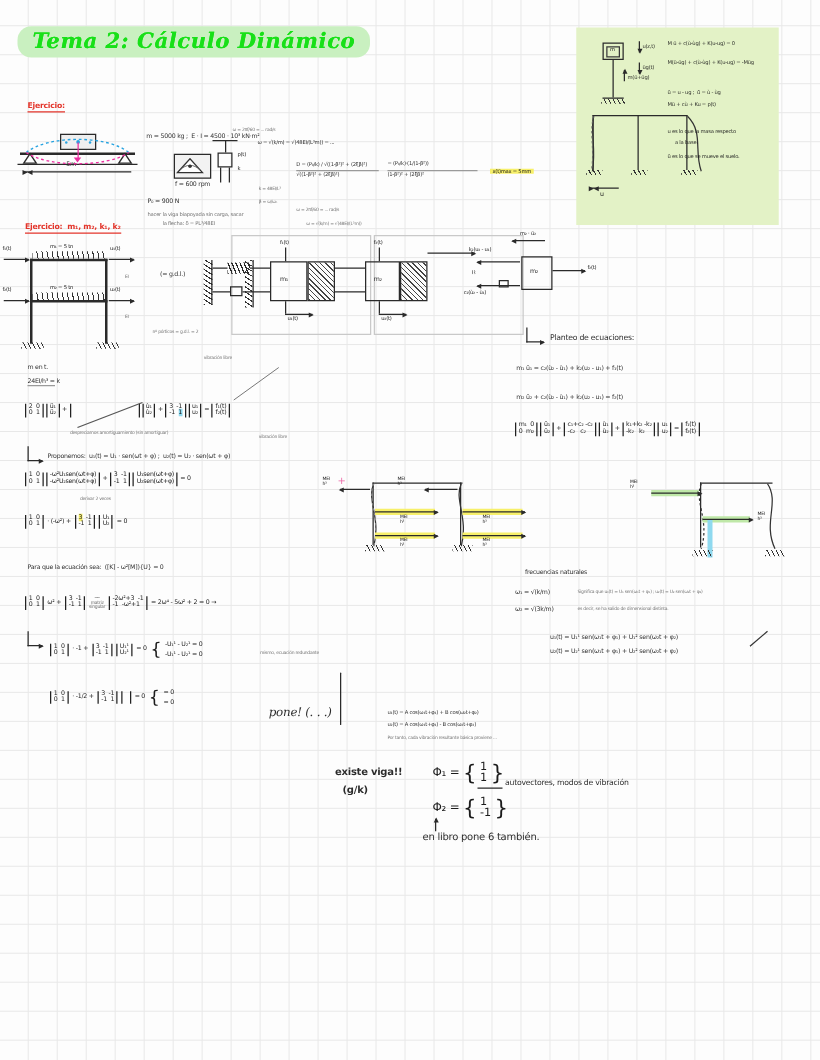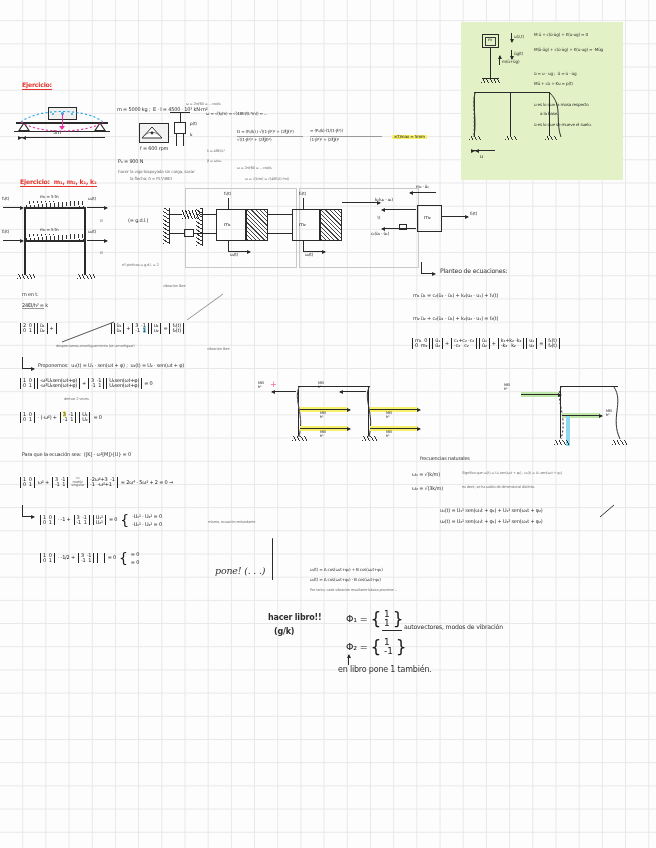--- a/index.html
+++ b/index.html
@@ -123,20 +123,23 @@
     position:absolute;
     background-image:repeating-linear-gradient(68deg,#2a2a2a 0 1px,transparent 1px 3px);
   }
   .pencil{color:#6b6b6b;}
 </style>
 </head>
 <body>
 
 <div id="page">
 
+  <div class="abs" style="left:14px;top:23px;">
+    <span class="title hl-green-title">Tema 2: Cálculo Dinámico</span>
+  </div>
 
   <div class="abs greenbox" style="left:461px;top:22px;width:162px;height:158px;"></div>
 
   <div class="box" style="left:482px;top:34px;width:17px;height:14px;"></div>
   <div class="boxthin" style="left:485px;top:36.5px;width:11px;height:9px;"></div>
   <div class="hw t4 abs" style="left:488px;top:38px;">m</div>
   <div class="ln" style="left:490px;top:48px;width:1.1px;height:30px;"></div>
   <div class="ln" style="left:482px;top:78px;width:17px;height:1.3px;"></div>
   <div class="ground-hatch" style="left:481px;top:79px;width:19px;height:4px;"></div>
 
@@ -484,21 +487,21 @@
   <div class="hw t5 abs blur" style="left:440px;top:519px;">u₂(t) = U₂¹ sen(ω₁t + φ₁) + U₂² sen(ω₂t + φ₂)</div>
   <svg class="abs" style="left:598px;top:503px;width:20px;height:16px;" viewBox="0 0 20 16">
     <line x1="2" y1="14" x2="16" y2="2" stroke="#333" stroke-width="1"></line>
   </svg>
 
   <div class="hw t4 abs blur" style="left:310px;top:568px;">u₁(t) = A cos(ω₁t+φ₁) + B cos(ω₂t+φ₂)</div>
   <div class="hw t4 abs blur" style="left:310px;top:578px;">u₂(t) = A cos(ω₁t+φ₁) - B cos(ω₂t+φ₂)</div>
   <div class="hw tiny abs blur pencil" style="left:310px;top:589px;">Por tanto, cada vibración resultante básica proviene ...</div>
   <div class="abs" style="left:272px;top:538px;width:1.3px;height:42px;background:#2a2a2a;border-radius:4px;"></div>
 
-  <div class="hw t8 abs blur" style="left:268px;top:614px;font-weight:bold;">hacer libro!!</div>
+  <div class="hw t8 abs blur" style="left:268px;top:614px;font-weight:bold;">existe viga!!</div>
   <div class="hw t8 abs blur" style="left:274px;top:628px;font-weight:bold;">(g/k)</div>
 
   <div class="abs" style="left:346px;top:610px;">
     <div class="hw t9" style="display:flex;align-items:center;gap:3px;">
       <span>Φ₁ =</span>
       <span style="font-size:17px;">{</span>
       <span style="line-height:1.05;font-size:9px;"><span style="display:block">1</span><span style="display:block">1</span></span>
       <span style="font-size:17px;">}</span>
     </div>
   </div>
@@ -506,15 +509,15 @@
     <div class="hw t9" style="display:flex;align-items:center;gap:3px;">
       <span>Φ₂ =</span>
       <span style="font-size:17px;">{</span>
       <span style="line-height:1.05;font-size:9px;"><span style="display:block">1</span><span style="display:block">-1</span></span>
       <span style="font-size:17px;">}</span>
     </div>
   </div>
   <div class="ln" style="left:382px;top:630px;width:20px;height:1.2px;"></div>
   <div class="hw t6 abs blur" style="left:404px;top:624px;">autovectores, modos de vibración</div>
   <div class="ln arrowU" style="left:348px;top:655px;width:1.2px;height:10px;"></div>
-  <div class="hw t8 abs blur" style="left:338px;top:666px;">en libro pone 1 también.</div>
+  <div class="hw t8 abs blur" style="left:338px;top:666px;">en libro pone 6 también.</div>
 
 </div>
 
 </body></html>

